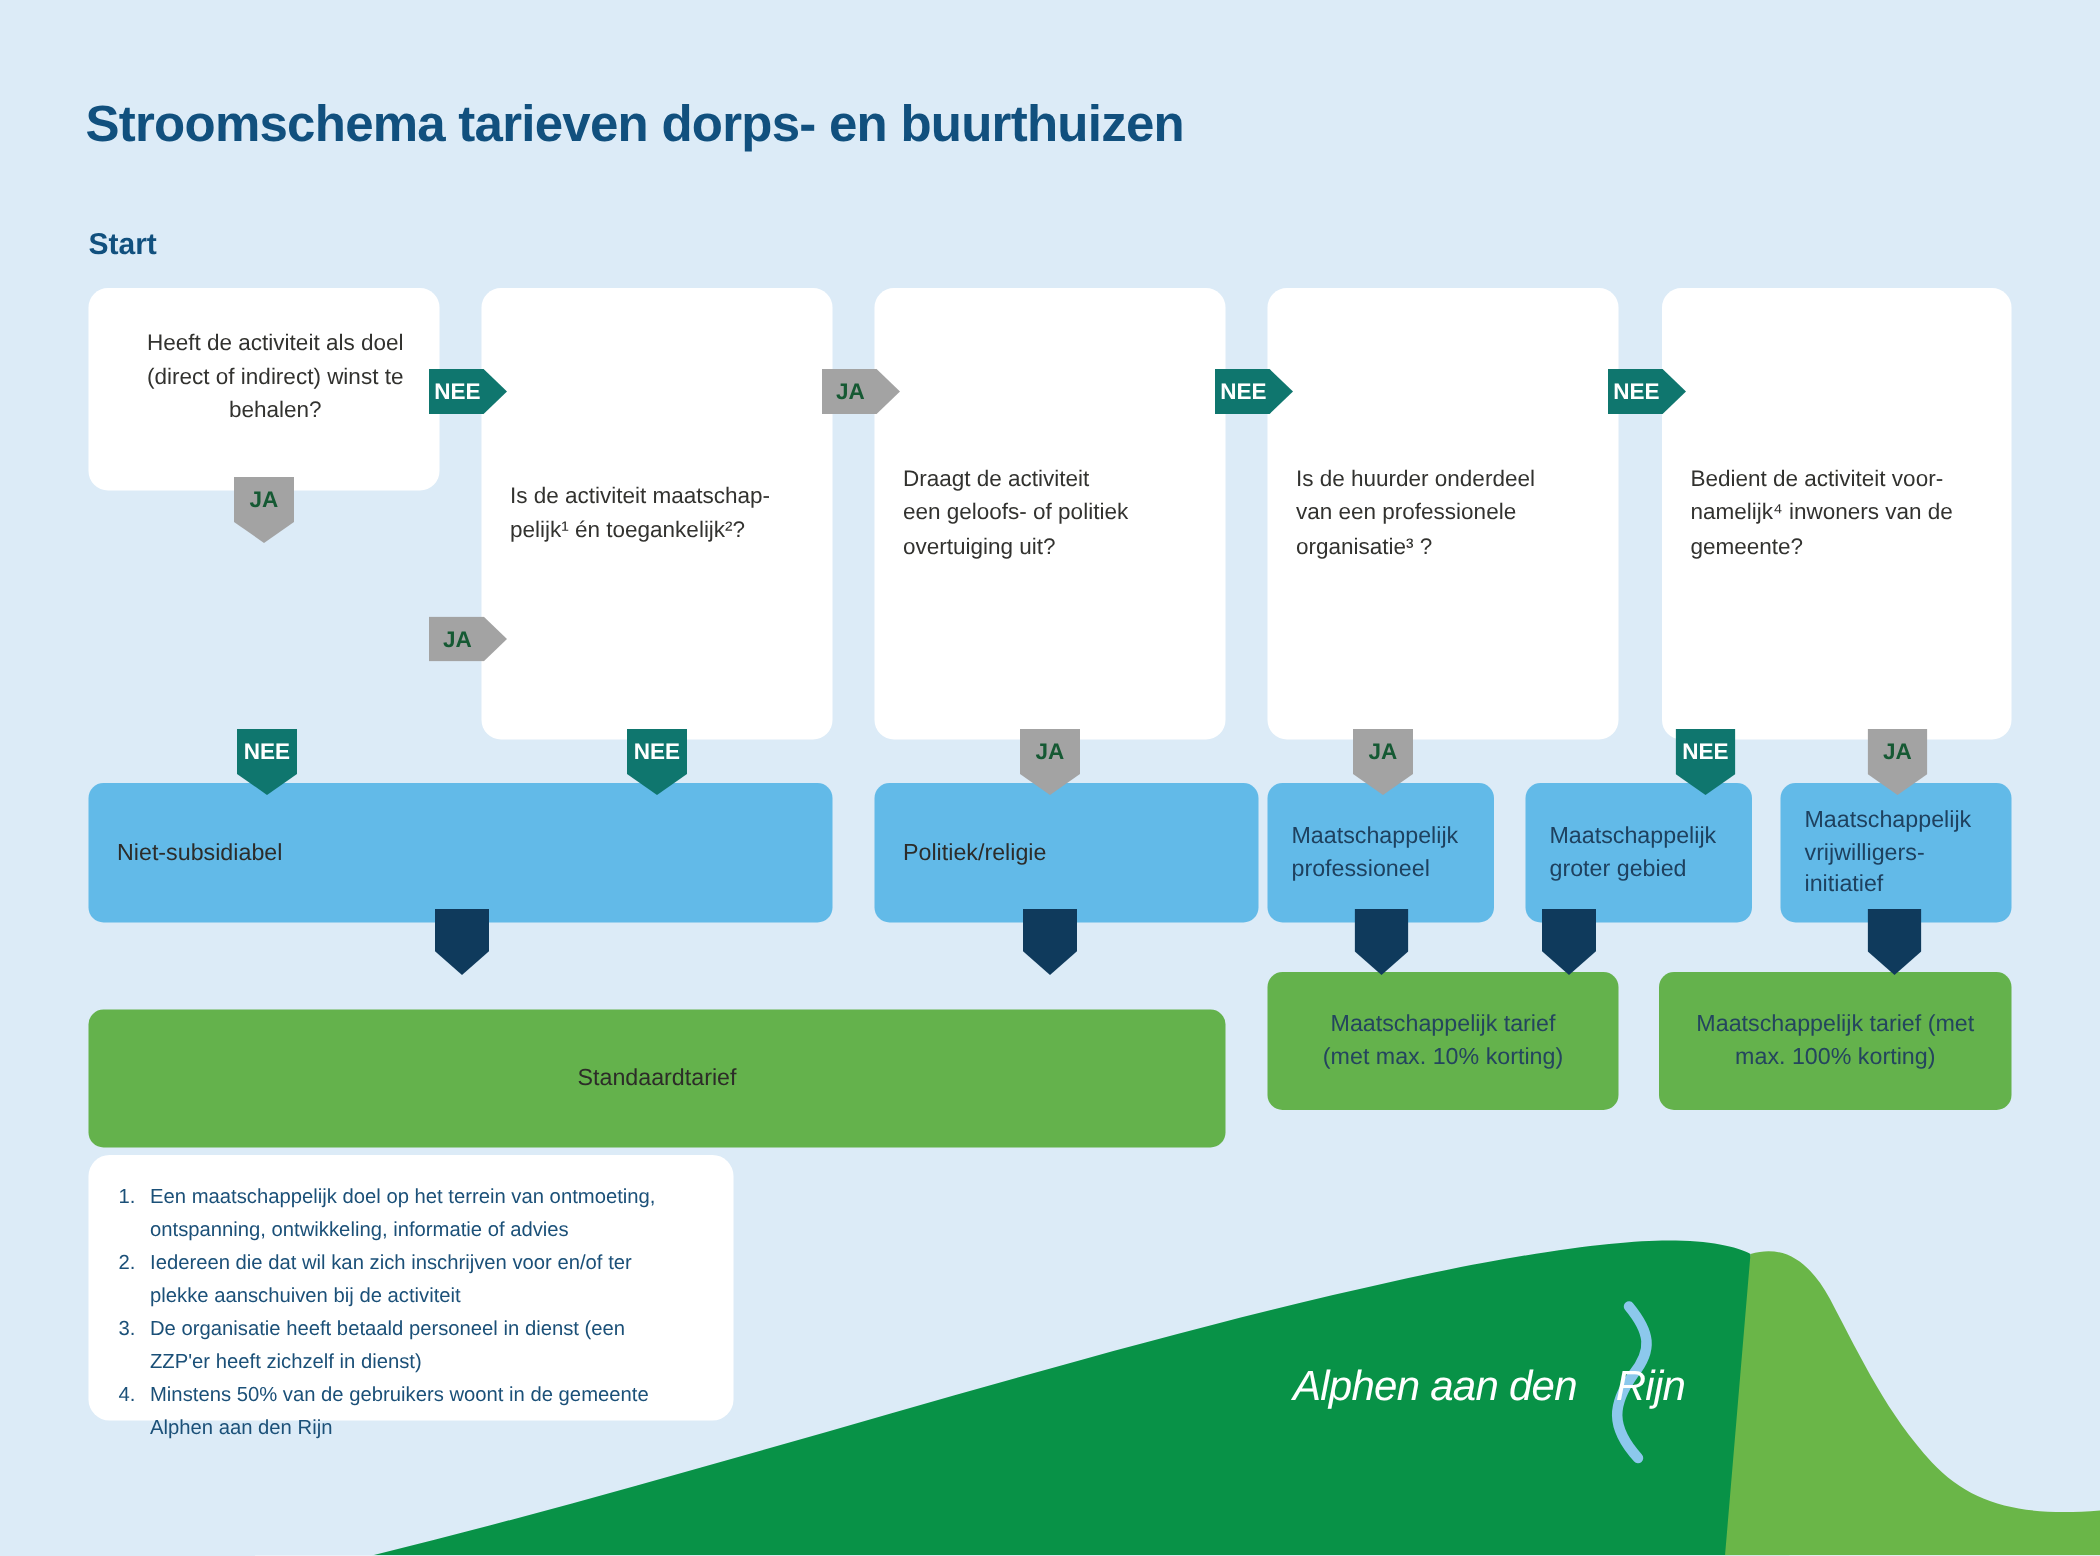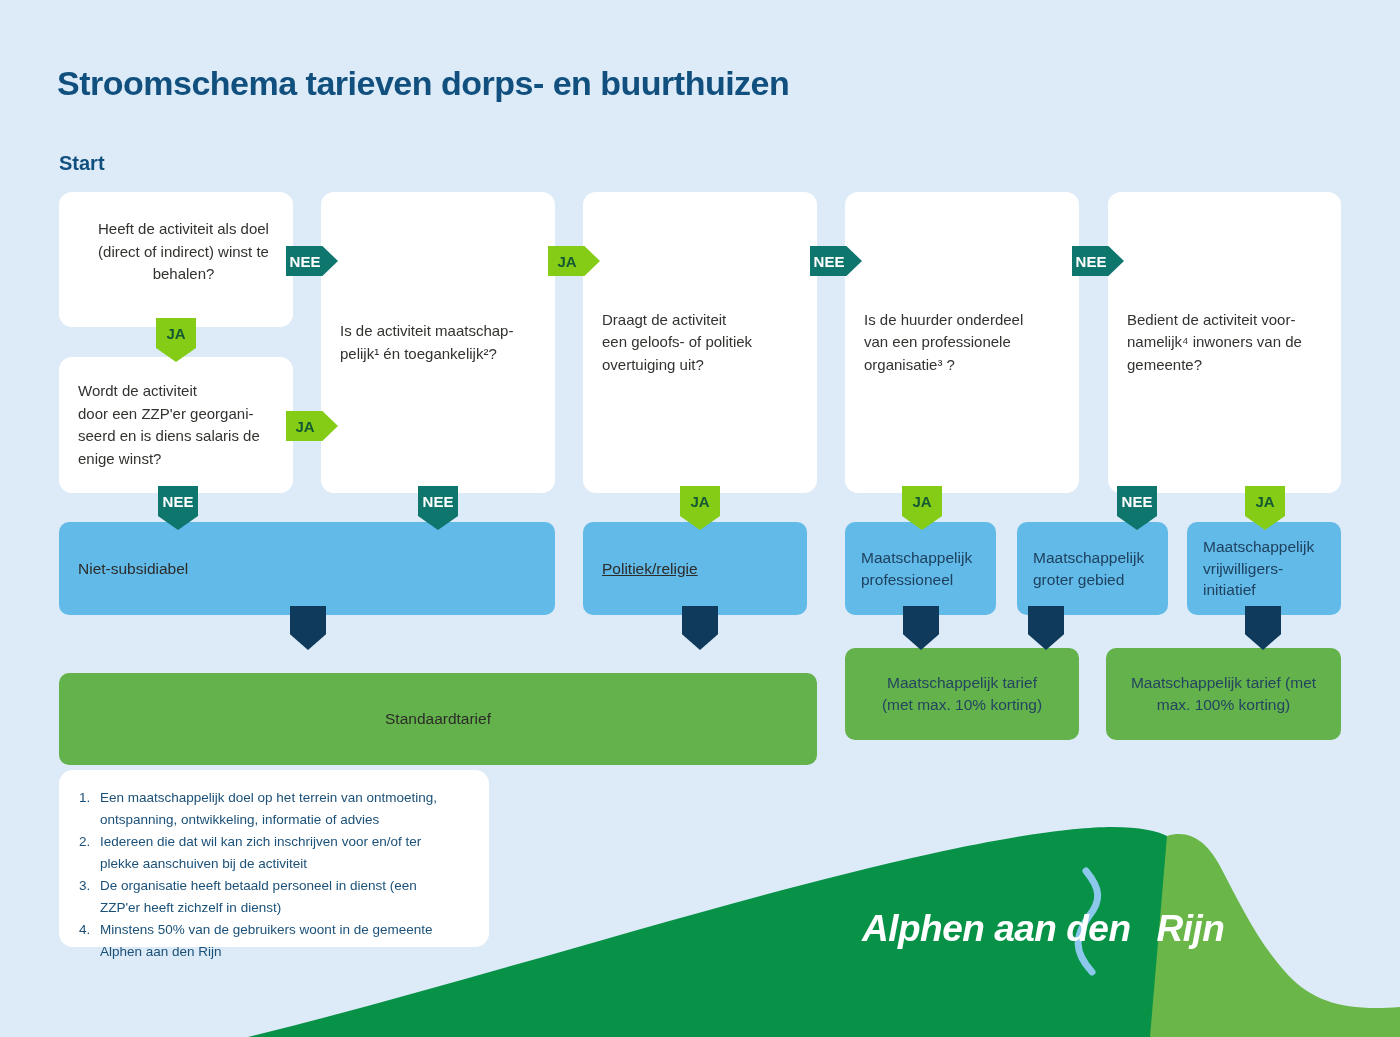--- a/index.html
+++ b/index.html
@@ -18,21 +18,21 @@
 
   .arrow-right{position:absolute;width:52px;height:30px;z-index:2;
         clip-path:polygon(0 0,70% 0,100% 50%,70% 100%,0 100%);
         display:flex;align-items:center;justify-content:center;padding-right:14px;
         box-sizing:border-box;font-size:15px;font-weight:bold;}
   .arrow-down{position:absolute;width:40px;height:44px;z-index:2;
         clip-path:polygon(0 0,100% 0,100% 68%,50% 100%,0 68%);
         display:flex;align-items:center;justify-content:center;padding-bottom:13px;
         box-sizing:border-box;font-size:15px;font-weight:bold;}
   .red{background:#0f766e;color:#ffffff;}
-  .grn{background:#84cc16;color:#155933;}
+  .grn{background:#a3a3a3;color:#155933;}
 
   .navy-arrow{position:absolute;width:36px;height:44px;z-index:2;background:#0f3a5c;
         clip-path:polygon(0 0,100% 0,100% 64%,50% 100%,0 64%);}
 
   .bluebox{position:absolute;background:#62bae8;border-radius:10px;box-sizing:border-box;
         display:flex;flex-direction:column;justify-content:center;z-index:1;
         font-size:15.5px;line-height:21.5px;color:#2c2c2a;padding-left:19px;padding-right:4px;}
   .bluebox.navy-text{color:#1e415f;padding-left:16px;}
 
   .greenbox{position:absolute;background:#64b24c;border-radius:10px;box-sizing:border-box;
@@ -42,21 +42,21 @@
 
   .footnotes{position:absolute;left:59px;top:770px;width:430px;height:177px;background:#ffffff;
         border-radius:14px;box-sizing:border-box;padding:17px 10px 0 20px;z-index:3;
         color:#1b5078;font-size:13.5px;line-height:22px;}
   .fn-item{display:flex;}
   .fn-num{width:21px;flex:0 0 21px;}
   .fn-text{flex:1;}
 
   .wave{position:absolute;left:0;top:770px;z-index:0;}
   .logo{position:absolute;left:862px;top:908px;z-index:3;color:#ffffff;
-        font-size:37px;font-weight:bold;font-style:italic;letter-spacing:-0.5px;
+        font-size:28px;font-weight:normal;font-style:italic;letter-spacing:-0.5px;
         display:flex;gap:26px;}
   .river{position:absolute;left:1062px;top:866px;z-index:2;}
 </style>
 </head>
 <body>
 
 <div id="canvas">
 
   <svg class="wave" width="1400" height="267" viewBox="0 0 1400 267">
     <path fill="#089247" d="M 248 267 C 480 210 720 130 930 84 C 1020 64 1080 57 1112 57 C 1140 57 1158 61 1167 66 C 1176 136 1184 208 1193 267 Z"></path>
@@ -64,26 +64,20 @@
   </svg>
 
   <div class="title">Stroomschema tarieven dorps- en buurthuizen</div>
   <div class="start">Start</div>
 
   <div class="qbox" style="left:59px;top:192px;width:234px;height:135px;padding-top:26px;text-align:center;">
     <div class="lines">Heeft de activiteit als doel
 (direct of indirect) winst te
 behalen?</div>
   </div>
-  <div class="qbox" style="left:59px;top:357px;width:234px;height:136px;padding-top:23px;">
-    <div class="lines">Wordt de activiteit
-door een ZZP'er georgani-
-seerd en is diens salaris de
-enige winst?</div>
-  </div>
   <div class="qbox center-v" style="left:321px;top:192px;width:234px;height:301px;">
     <div class="lines">Is de activiteit maatschap-
 pelijk¹ én toegankelijk²?</div>
   </div>
   <div class="qbox center-v" style="left:845px;top:192px;width:234px;height:301px;">
     <div class="lines">Is de huurder onderdeel
 van een professionele
 organisatie³ ?</div>
   </div>
   <div class="qbox center-v" style="left:583px;top:192px;width:234px;height:301px;">
@@ -130,21 +124,21 @@
   <div class="arrow-down red" style="left:1117px;top:486px;">
       <span>NEE</span>
     </div>
   <div class="arrow-down grn" style="left:1245px;top:486px;">
       <span>JA</span>
     </div>
 
   <div class="bluebox" style="left:59px;top:522px;width:496px;height:93px;">
     <div class="lines">Niet-subsidiabel</div>
   </div>
-  <div class="bluebox" style="left:583px;top:522px;width:224px;height:93px;text-decoration:underline;">
+  <div class="bluebox" style="left:583px;top:522px;width:256px;height:93px;">
     <div class="lines">Politiek/religie</div>
   </div>
   <div class="bluebox navy-text" style="left:845px;top:522px;width:151px;height:93px;">
     <div class="lines">Maatschappelijk
 professioneel</div>
   </div>
   <div class="bluebox navy-text" style="left:1017px;top:522px;width:151px;height:93px;">
     <div class="lines">Maatschappelijk
 groter gebied</div>
   </div>

